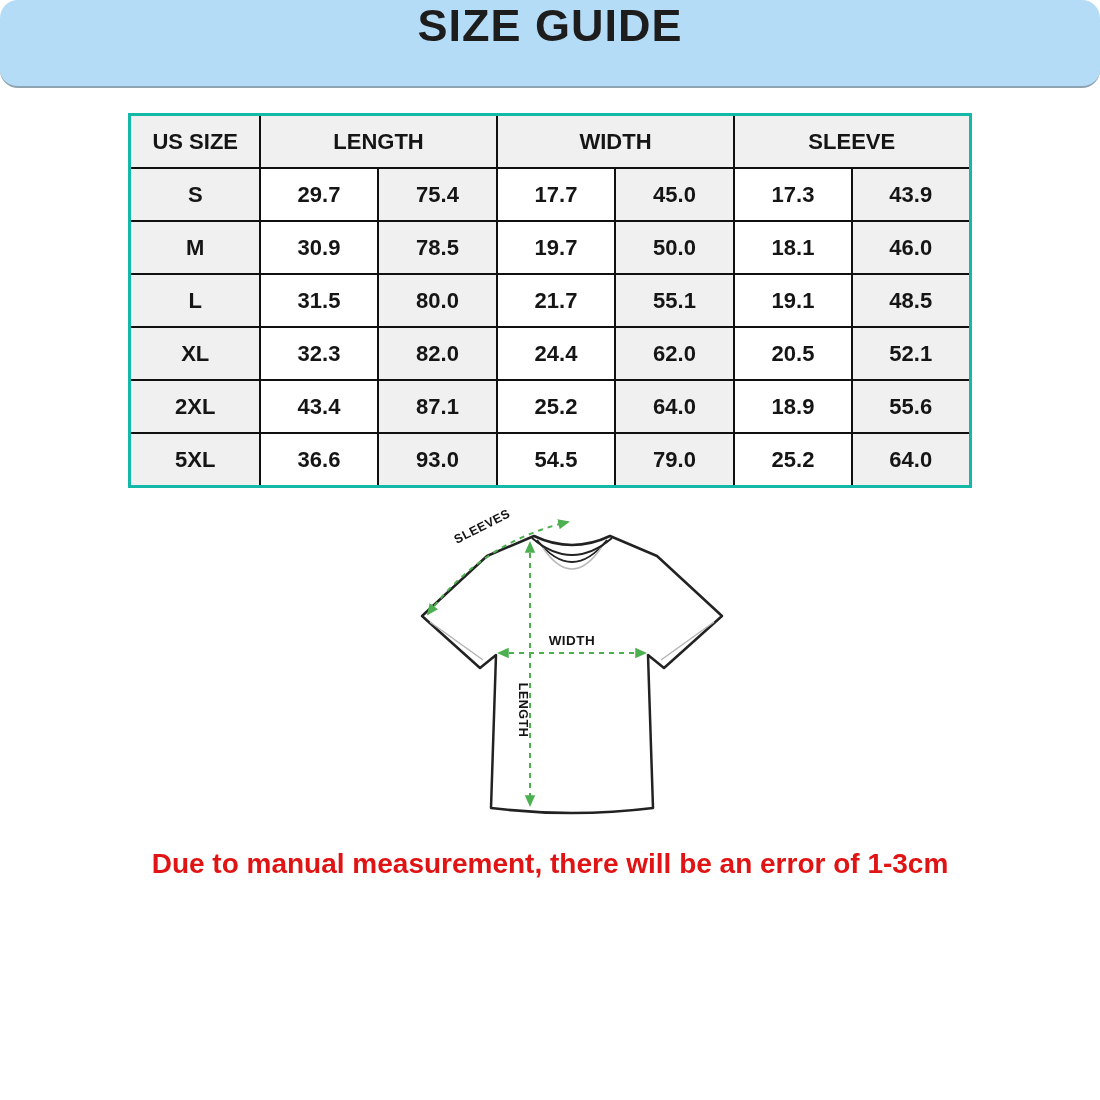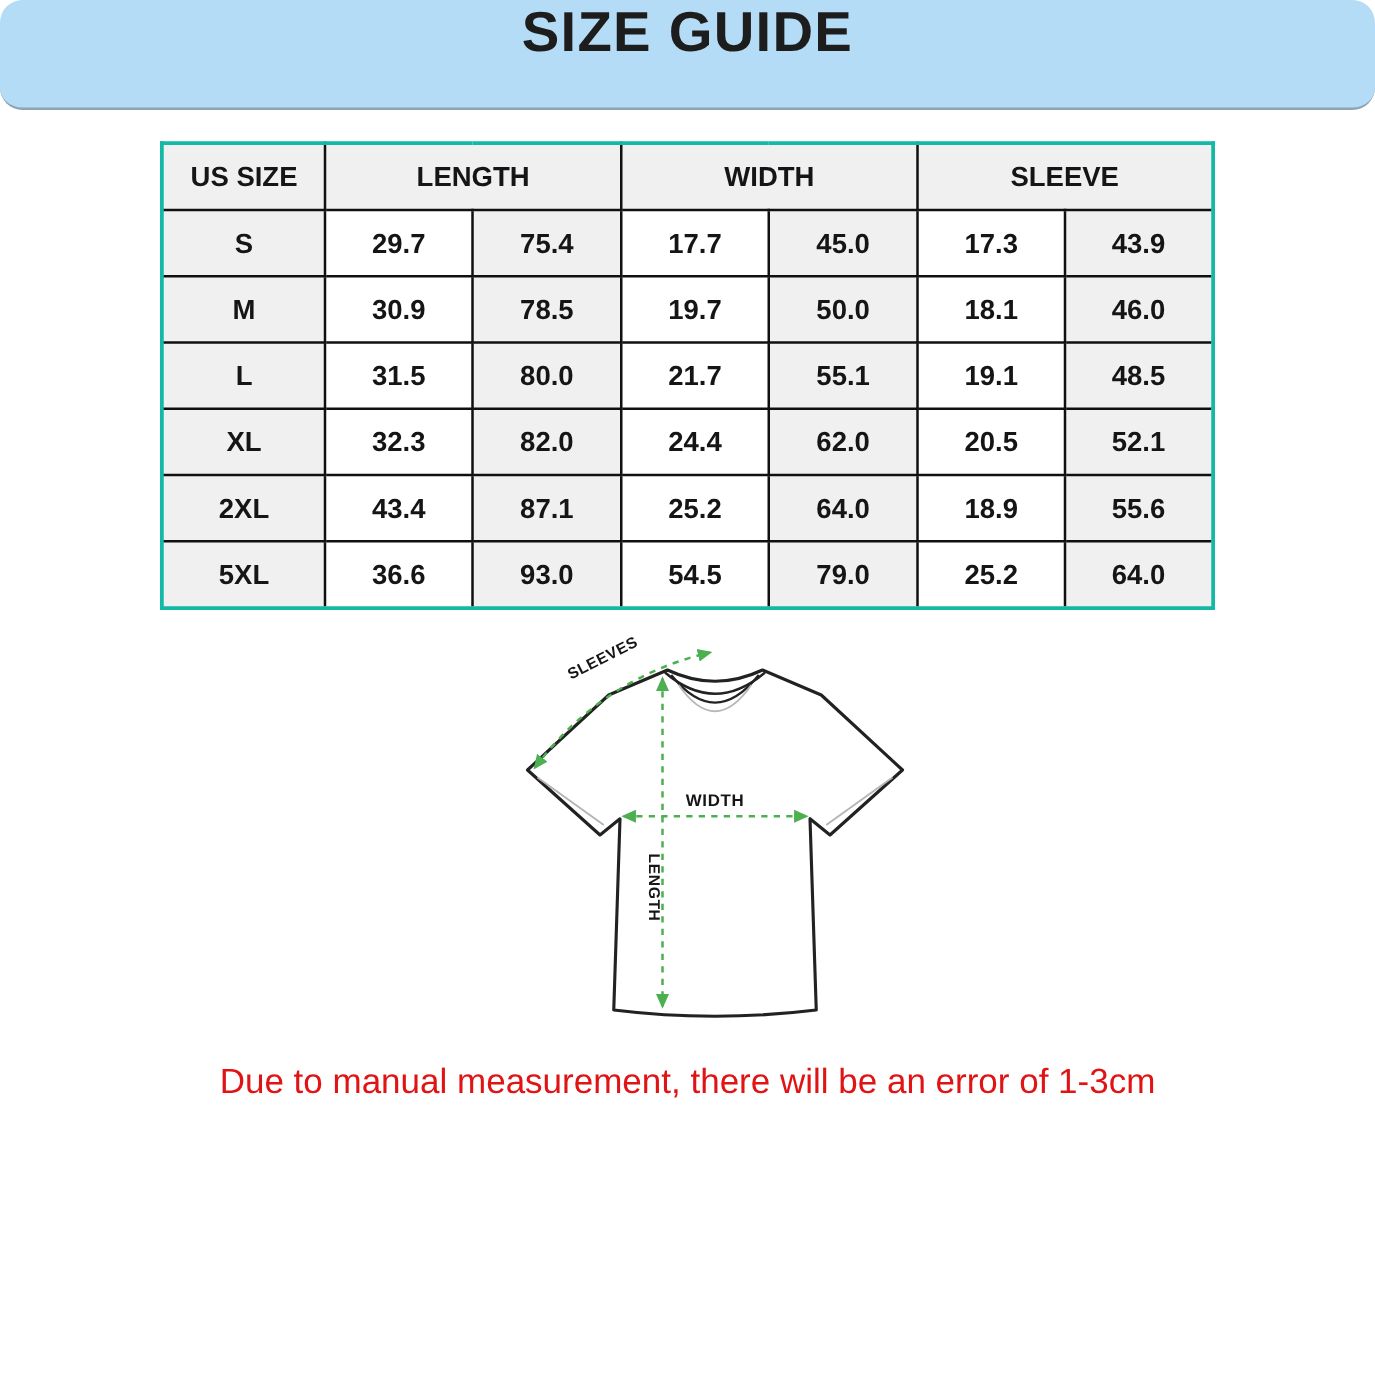--- a/index.html
+++ b/index.html
@@ -23,21 +23,21 @@
   table.size-table td{
     border:2px solid #101010;height:51px;text-align:center;vertical-align:middle;
     font-size:22px;font-weight:bold;color:#151515;padding:0;background:#ffffff;
   }
   table.size-table td.g{background:#f0f0f0;}
   
   .diagram{margin:10px 0 0 392px;width:360px;height:340px;}
   
   .note{
     margin-top:6px;text-align:center;
-    font-size:28px;font-weight:normal;color:#e01414;letter-spacing:0px;
+    font-size:28px;font-weight:bold;color:#e01414;letter-spacing:0px;
   }
 </style>
 </head>
 <body>
 
 
 
 <header class="banner">
   <h1>SIZE GUIDE</h1>
 </header>

